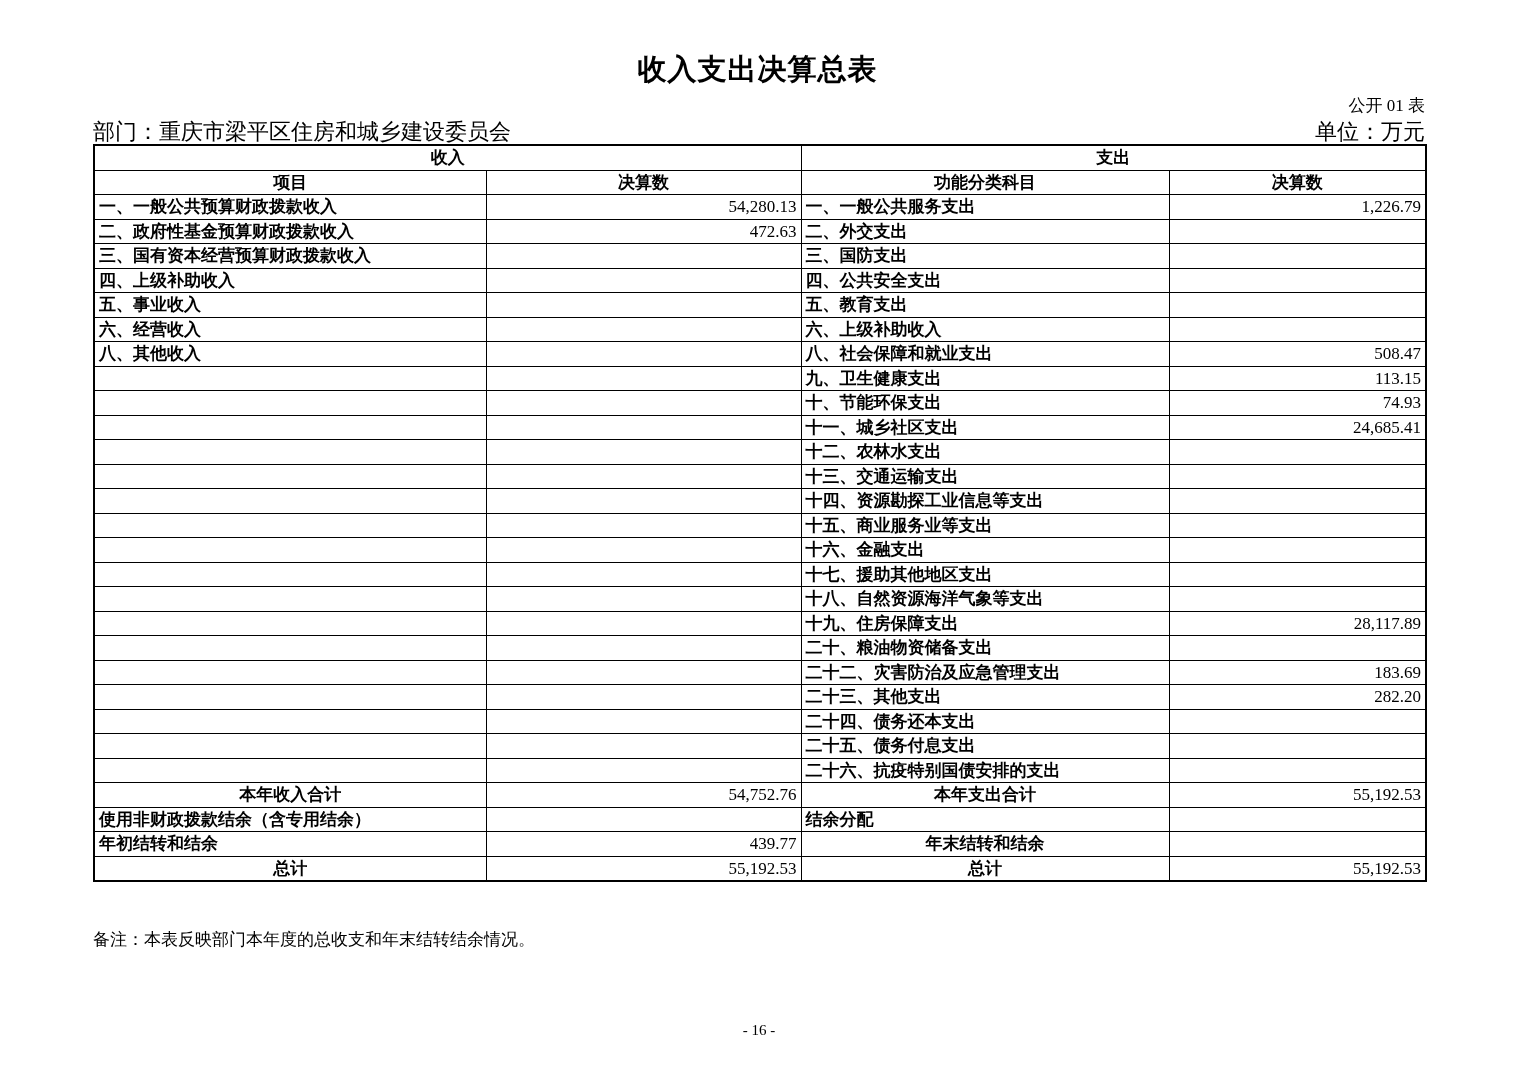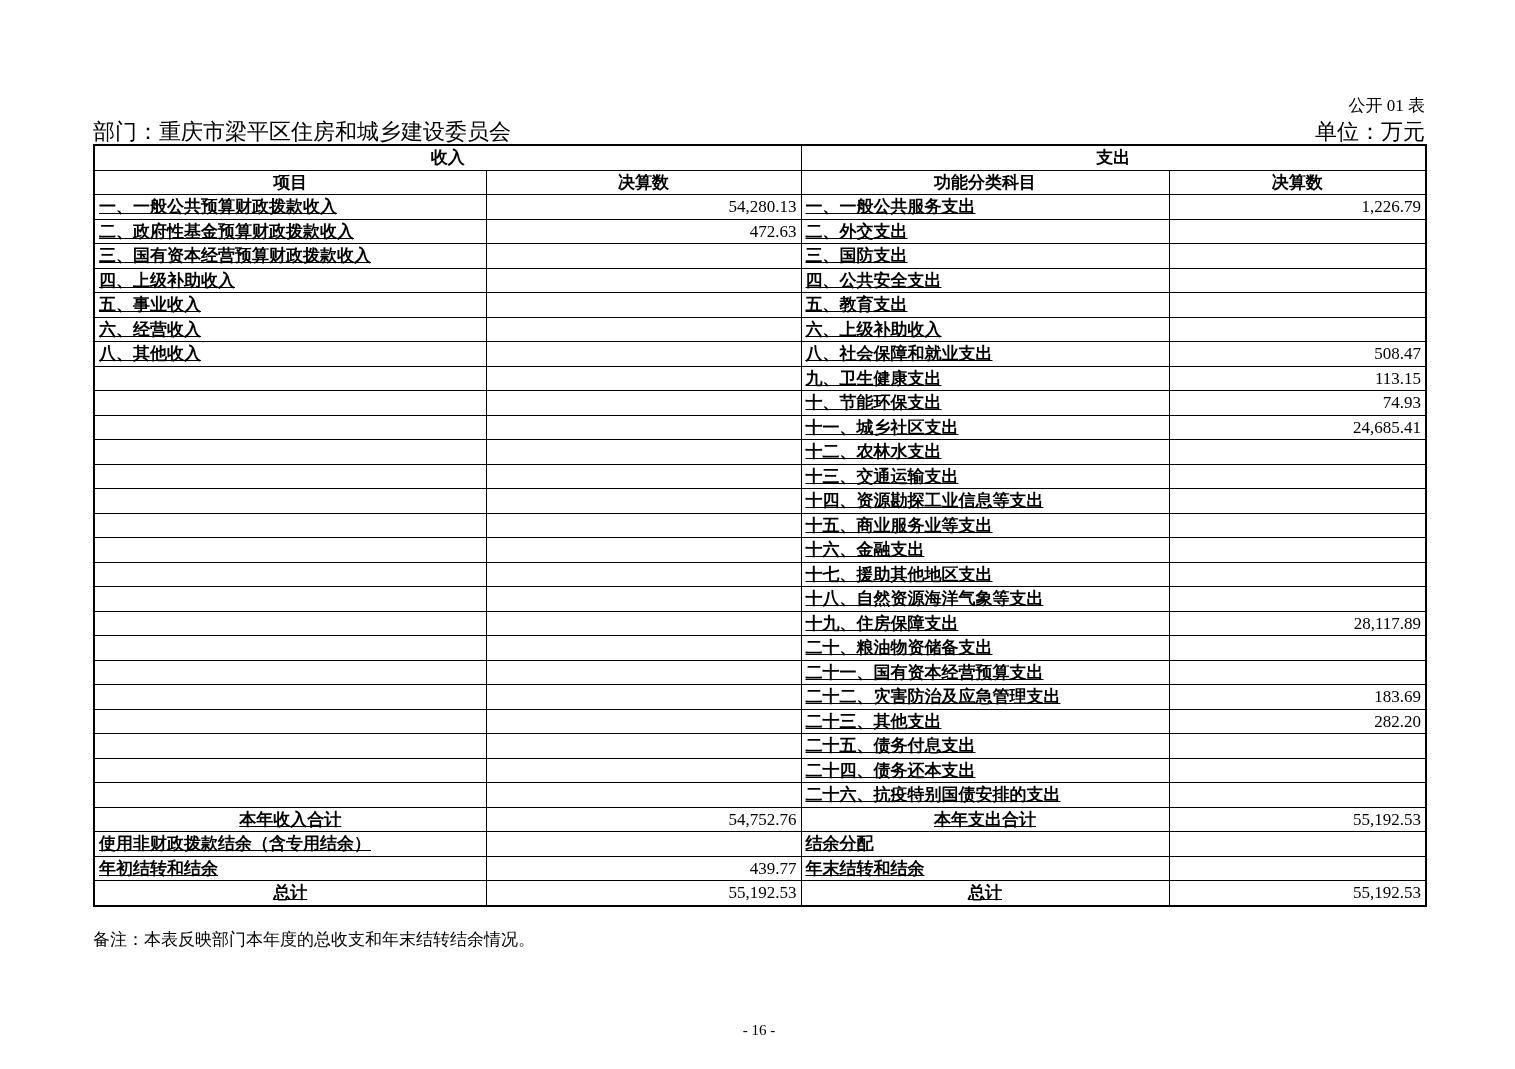--- a/index.html
+++ b/index.html
@@ -26,35 +26,36 @@
   }
   table.budget th, table.budget td {
     border:1px solid #000;
     height:23.5px; line-height:23.5px;
     padding:0 4px; box-sizing:border-box;
     overflow:hidden; white-space:nowrap;
     font-size:17px;
   }
   tr.section-row th { font-weight:bold; text-align:center; }
   tr.cols-row th { font-weight:bold; text-align:center; }
-  td.label { font-weight:bold; text-align:left;text-decoration:underline; }
+  td.label { font-weight:bold; text-align:left; }
   td.value { font-weight:normal; text-align:right; font-size:16.5px; }
   .note {
     position:absolute; top:928px; left:93px; font-size:17px;
   }
   .page-num {
     position:absolute; top:1022px; left:93px; width:1332px;
     text-align:center; font-size:15px;
   }
 </style>
 </head>
 <body>
 
 <div class="page">
 
+  <div class="title">收入支出决算总表</div>
 
   <div class="table-no">公开 01 表</div>
 
   <div class="meta-row">
     <span>部门：重庆市梁平区住房和城乡建设委员会</span>
     <span>单位：万元</span>
   </div>
 
   <table class="budget">
     <colgroup>
@@ -186,45 +187,39 @@
         </tr>
         <tr>
           <td class="label"></td>
           <td class="value"></td>
           <td class="label">二十、粮油物资储备支出</td>
           <td class="value"></td>
         </tr>
         <tr>
           <td class="label"></td>
           <td class="value"></td>
-          <td class="label">二十一、国有资本经营预算支出</td>
-          <td class="value"></td>
-        </tr>
-        <tr>
-          <td class="label"></td>
-          <td class="value"></td>
           <td class="label">二十二、灾害防治及应急管理支出</td>
           <td class="value">183.69</td>
         </tr>
         <tr>
           <td class="label"></td>
           <td class="value"></td>
           <td class="label">二十三、其他支出</td>
           <td class="value">282.20</td>
         </tr>
         <tr>
           <td class="label"></td>
           <td class="value"></td>
+          <td class="label">二十四、债务还本支出</td>
+          <td class="value"></td>
+        </tr>
+        <tr>
+          <td class="label"></td>
+          <td class="value"></td>
           <td class="label">二十五、债务付息支出</td>
-          <td class="value"></td>
-        </tr>
-        <tr>
-          <td class="label"></td>
-          <td class="value"></td>
-          <td class="label">二十四、债务还本支出</td>
           <td class="value"></td>
         </tr>
         <tr>
           <td class="label"></td>
           <td class="value"></td>
           <td class="label">二十六、抗疫特别国债安排的支出</td>
           <td class="value"></td>
         </tr>
         <tr>
           <td class="label" style="text-align: center;">本年收入合计</td>
@@ -234,21 +229,21 @@
         </tr>
         <tr>
           <td class="label" style="text-align: left;">使用非财政拨款结余（含专用结余）</td>
           <td class="value"></td>
           <td class="label" style="text-align: left;">结余分配</td>
           <td class="value"></td>
         </tr>
         <tr>
           <td class="label" style="text-align: left;">年初结转和结余</td>
           <td class="value">439.77</td>
-          <td class="label" style="text-align: left;">年末结转和结余</td>
+          <td class="label" style="text-align: center;">年末结转和结余</td>
           <td class="value"></td>
         </tr>
         <tr>
           <td class="label" style="text-align: center;">总计</td>
           <td class="value">55,192.53</td>
           <td class="label" style="text-align: center;">总计</td>
           <td class="value">55,192.53</td>
         </tr>
       </tbody>
   </table>

